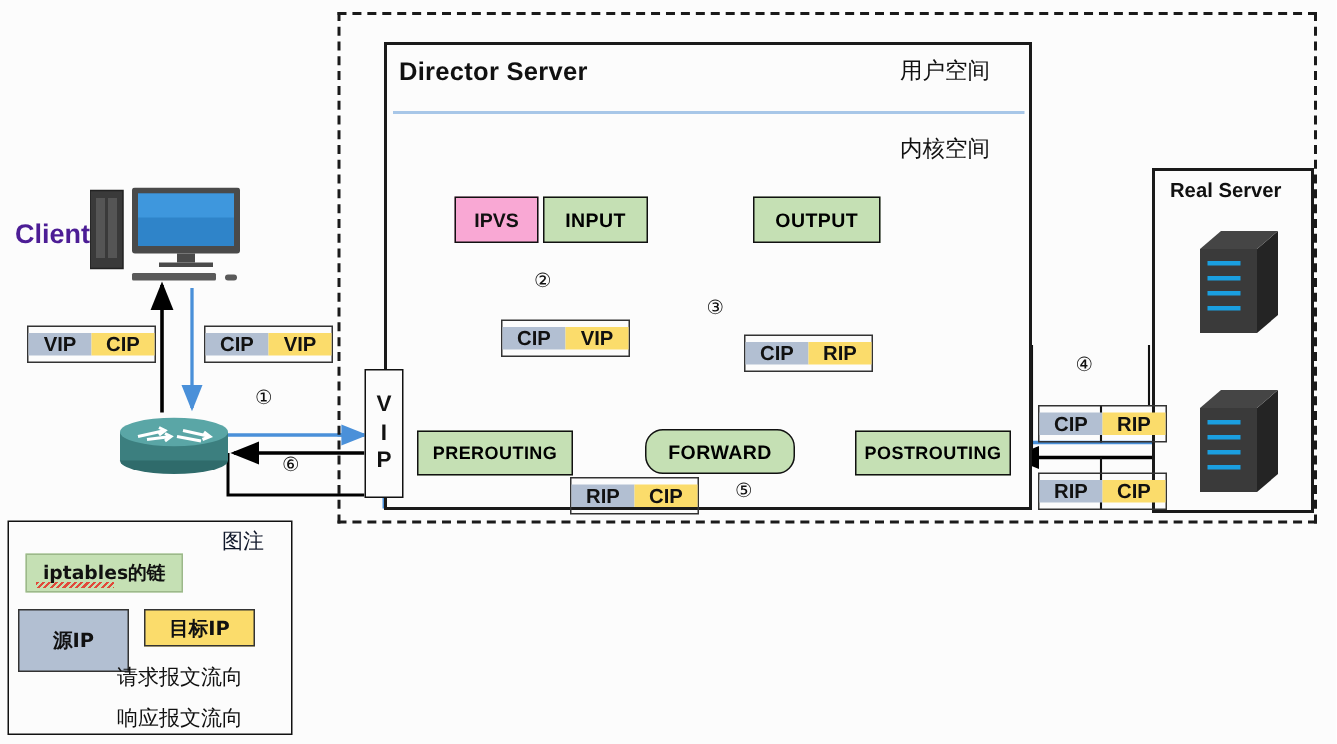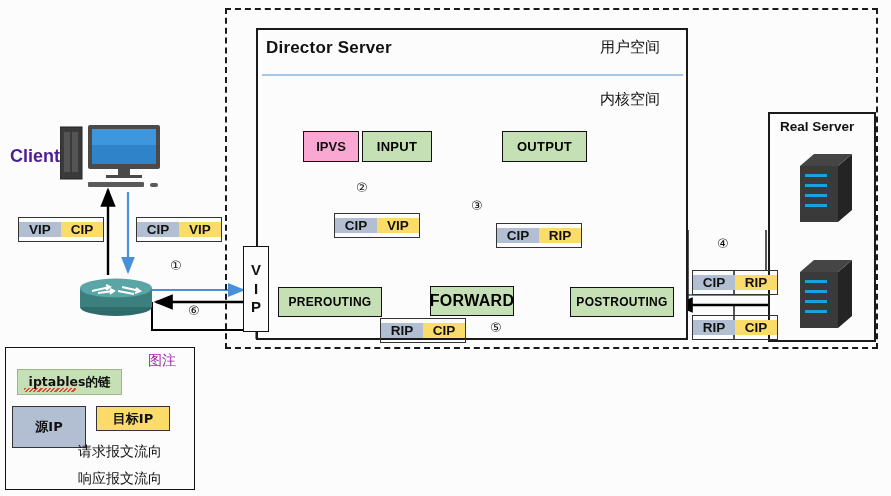--- a/index.html
+++ b/index.html
@@ -21,21 +21,21 @@
   
   #realserver-box{left:768px;top:112px;width:108px;height:230px;border:2px solid #1a1a1a;background:#fcfcfc;}
   #realserver-title{left:780px;top:119px;font-size:13.5px;font-weight:bold;color:#111;}
 
   
   .chain{background:#c5e0b4;border:1.6px solid #111;display:flex;align-items:center;justify-content:center;
          font-size:13px;font-weight:bold;color:#000000;letter-spacing:.3px;}
   #chain-input{left:362px;top:131px;width:70px;height:31px;}
   #chain-output{left:502px;top:131px;width:85px;height:31px;}
   #chain-prerouting{left:278px;top:287px;width:104px;height:30px;font-size:12px;}
-  #chain-forward{left:430px;top:286px;width:84px;height:30px;font-size:16px;}
+  #chain-forward{left:430px;top:286px;width:100px;height:30px;font-size:13px;border-radius:12px;}
   #chain-postrouting{left:570px;top:287px;width:104px;height:30px;font-size:12px;}
 
   
   #ipvs-box{left:303px;top:131px;width:56px;height:31px;background:#f9a8d4;border:1.6px solid #111;
             display:flex;align-items:center;justify-content:center;font-size:13px;font-weight:bold;color:#111;}
 
   
   #vip-vertical{left:243px;top:246px;width:26px;height:86px;border:1.8px solid #111;background:#fcfcfc;
                 display:flex;flex-direction:column;align-items:center;justify-content:center;
                 font-size:15px;font-weight:bold;color:#111;line-height:1.25;}
@@ -73,21 +73,21 @@
   
   #router-art{left:78px;top:277px;width:76px;height:40px;}
 
   
   .server-tower{width:52px;height:72px;}
   #rs-top-art{left:800px;top:152px;}
   #rs-bottom-art{left:800px;top:258px;}
 
   
   #legend-box{left:5px;top:347px;width:190px;height:143px;border:1.8px solid #111;background:#fcfcfc;}
-  #legend-title{left:148px;top:352px;font-size:14px;color:#a21caf;font-family:"DejaVu Sans",sans-serif;}
+  #legend-title{left:148px;top:352px;font-size:14px;color:#0f172a;font-family:"DejaVu Sans",sans-serif;}
   #legend-chain{left:17px;top:369px;width:105px;height:26px;background:#c5e0b4;border:1.4px solid #9cb88a;
                 display:flex;align-items:center;justify-content:center;font-size:12.5px;font-weight:bold;color:#111;
                 font-family:"DejaVu Sans",sans-serif;position:absolute;}
   #legend-chain .squiggle{position:absolute;left:6px;bottom:2px;width:52px;height:4px;
     background:repeating-linear-gradient(135deg,#e04a3a 0 1.5px,transparent 1.5px 3px);}
   #legend-src{left:12px;top:406px;width:74px;height:42px;background:#b2bfd2;border:1.4px solid #333;
               display:flex;align-items:center;justify-content:center;font-size:13px;font-weight:bold;color:#111;
               font-family:"DejaVu Sans",sans-serif;}
   #legend-dst{left:96px;top:406px;width:74px;height:25px;background:#fbdc6b;border:1.4px solid #333;
               display:flex;align-items:center;justify-content:center;font-size:13px;font-weight:bold;color:#111;

